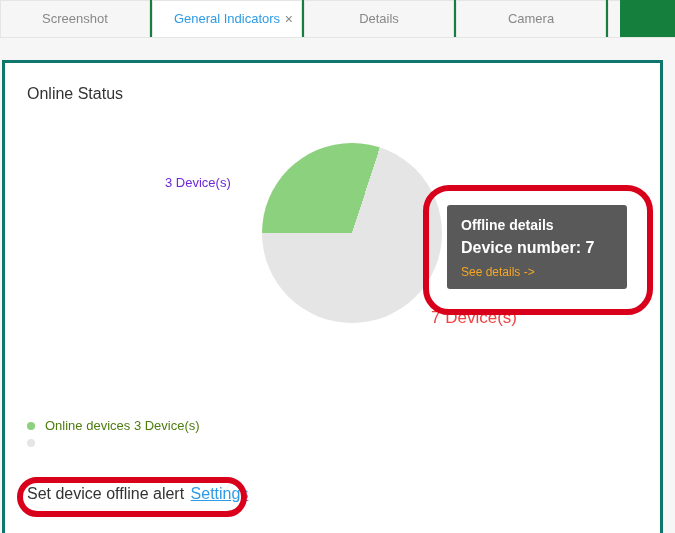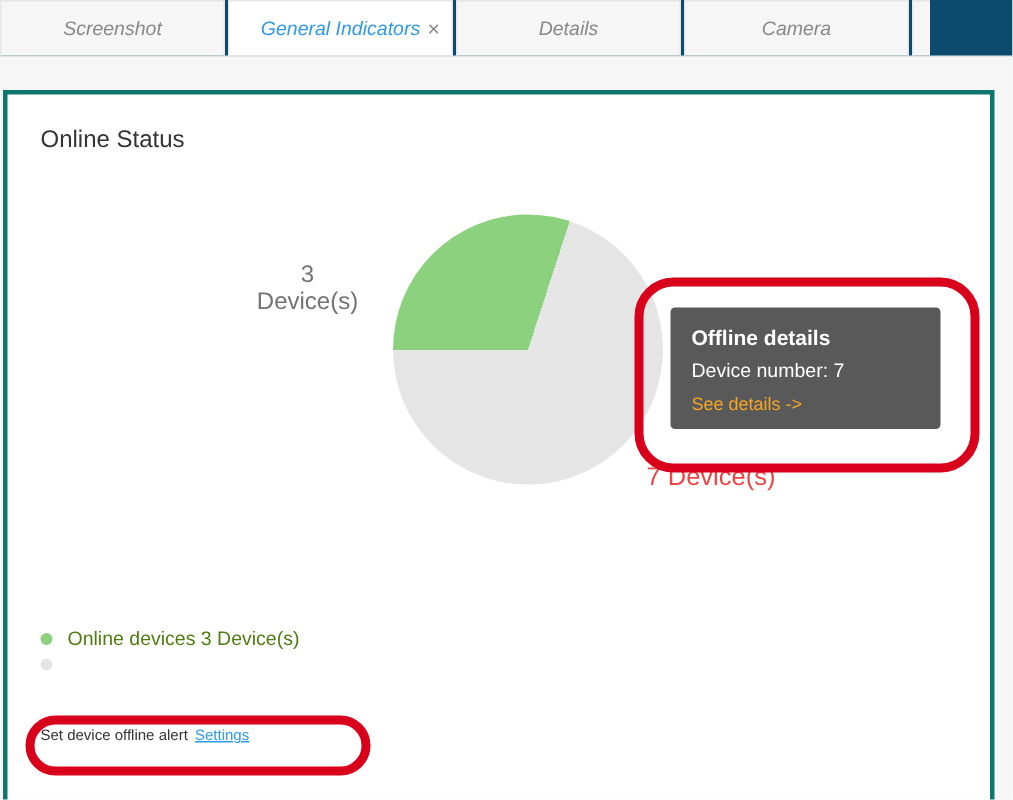--- a/index.html
+++ b/index.html
@@ -7,24 +7,23 @@
     font-family: Arial, "Helvetica Neue", sans-serif;
     background: #f6f6f6;
     width: 675px;
     height: 533px;
     overflow: hidden;
     font-size: 13px;
     color: #333;
   }
   .tabs {
     display: flex;
-    background: #0c4a6e;
+    background: #15803d;
     padding: 0;
     border-bottom: 1px solid #e5e5e5;
-    font-style: italic;
   }
   .tab {
     min-width: 150px;
     padding: 10px 0;
     text-align: center;
     color: #888;
     background: #f6f6f6;
     border: 1px solid #e5e5e5;
     border-bottom: none;
     cursor: pointer;
@@ -75,23 +74,23 @@
     width: 180px;
     height: 180px;
     border-radius: 50%;
     background: conic-gradient(#8cd17d 0deg 108deg, #e5e5e5 108deg 360deg);
     transform: rotate(-90deg);
   }
   .label-online {
     position: absolute;
     left: 138px;
     top: 62px;
-    font-size: 16px;
-    color: #737373;
-    text-align: center;
+    font-size: 13px;
+    color: #6d28d9;
+    text-align: left;
     width: 80px;
   }
   .label-offline {
     position: absolute;
     left: 404px;
     top: 195px;
     font-size: 17px;
     color: #ef4444;
   }
   .tooltip {
@@ -103,22 +102,22 @@
     color: #fff;
     padding: 12px 14px 10px 14px;
     border-radius: 3px;
   }
   .tooltip .tt-title {
     font-size: 14px;
     font-weight: bold;
     margin-bottom: 6px;
   }
   .tooltip .tt-num {
-    font-size: 13px;
-    font-weight: normal;
+    font-size: 16px;
+    font-weight: bold;
     margin-bottom: 8px;
   }
   .tooltip .tt-link {
     color: #f5a623;
     font-size: 12px;
     cursor: pointer;
   }
   .highlight-1 {
     position: absolute;
     left: 396px;
@@ -156,21 +155,21 @@
     height: 8px;
     border-radius: 50%;
     margin-right: 10px;
   }
   .dot.green { background: #8cd17d; }
   .dot.gray  { background: #e5e5e5; }
   .alert-line {
     position: absolute;
     left: 22px;
     top: 422px;
-    font-size: 10px;
+    font-size: 16px;
     color: #333;
     text-align: center;
   }
   .alert-line a {
     color: #2e9be6;
     text-decoration: underline;
     cursor: pointer;
     margin-left: 2px;
   }
 </style>

